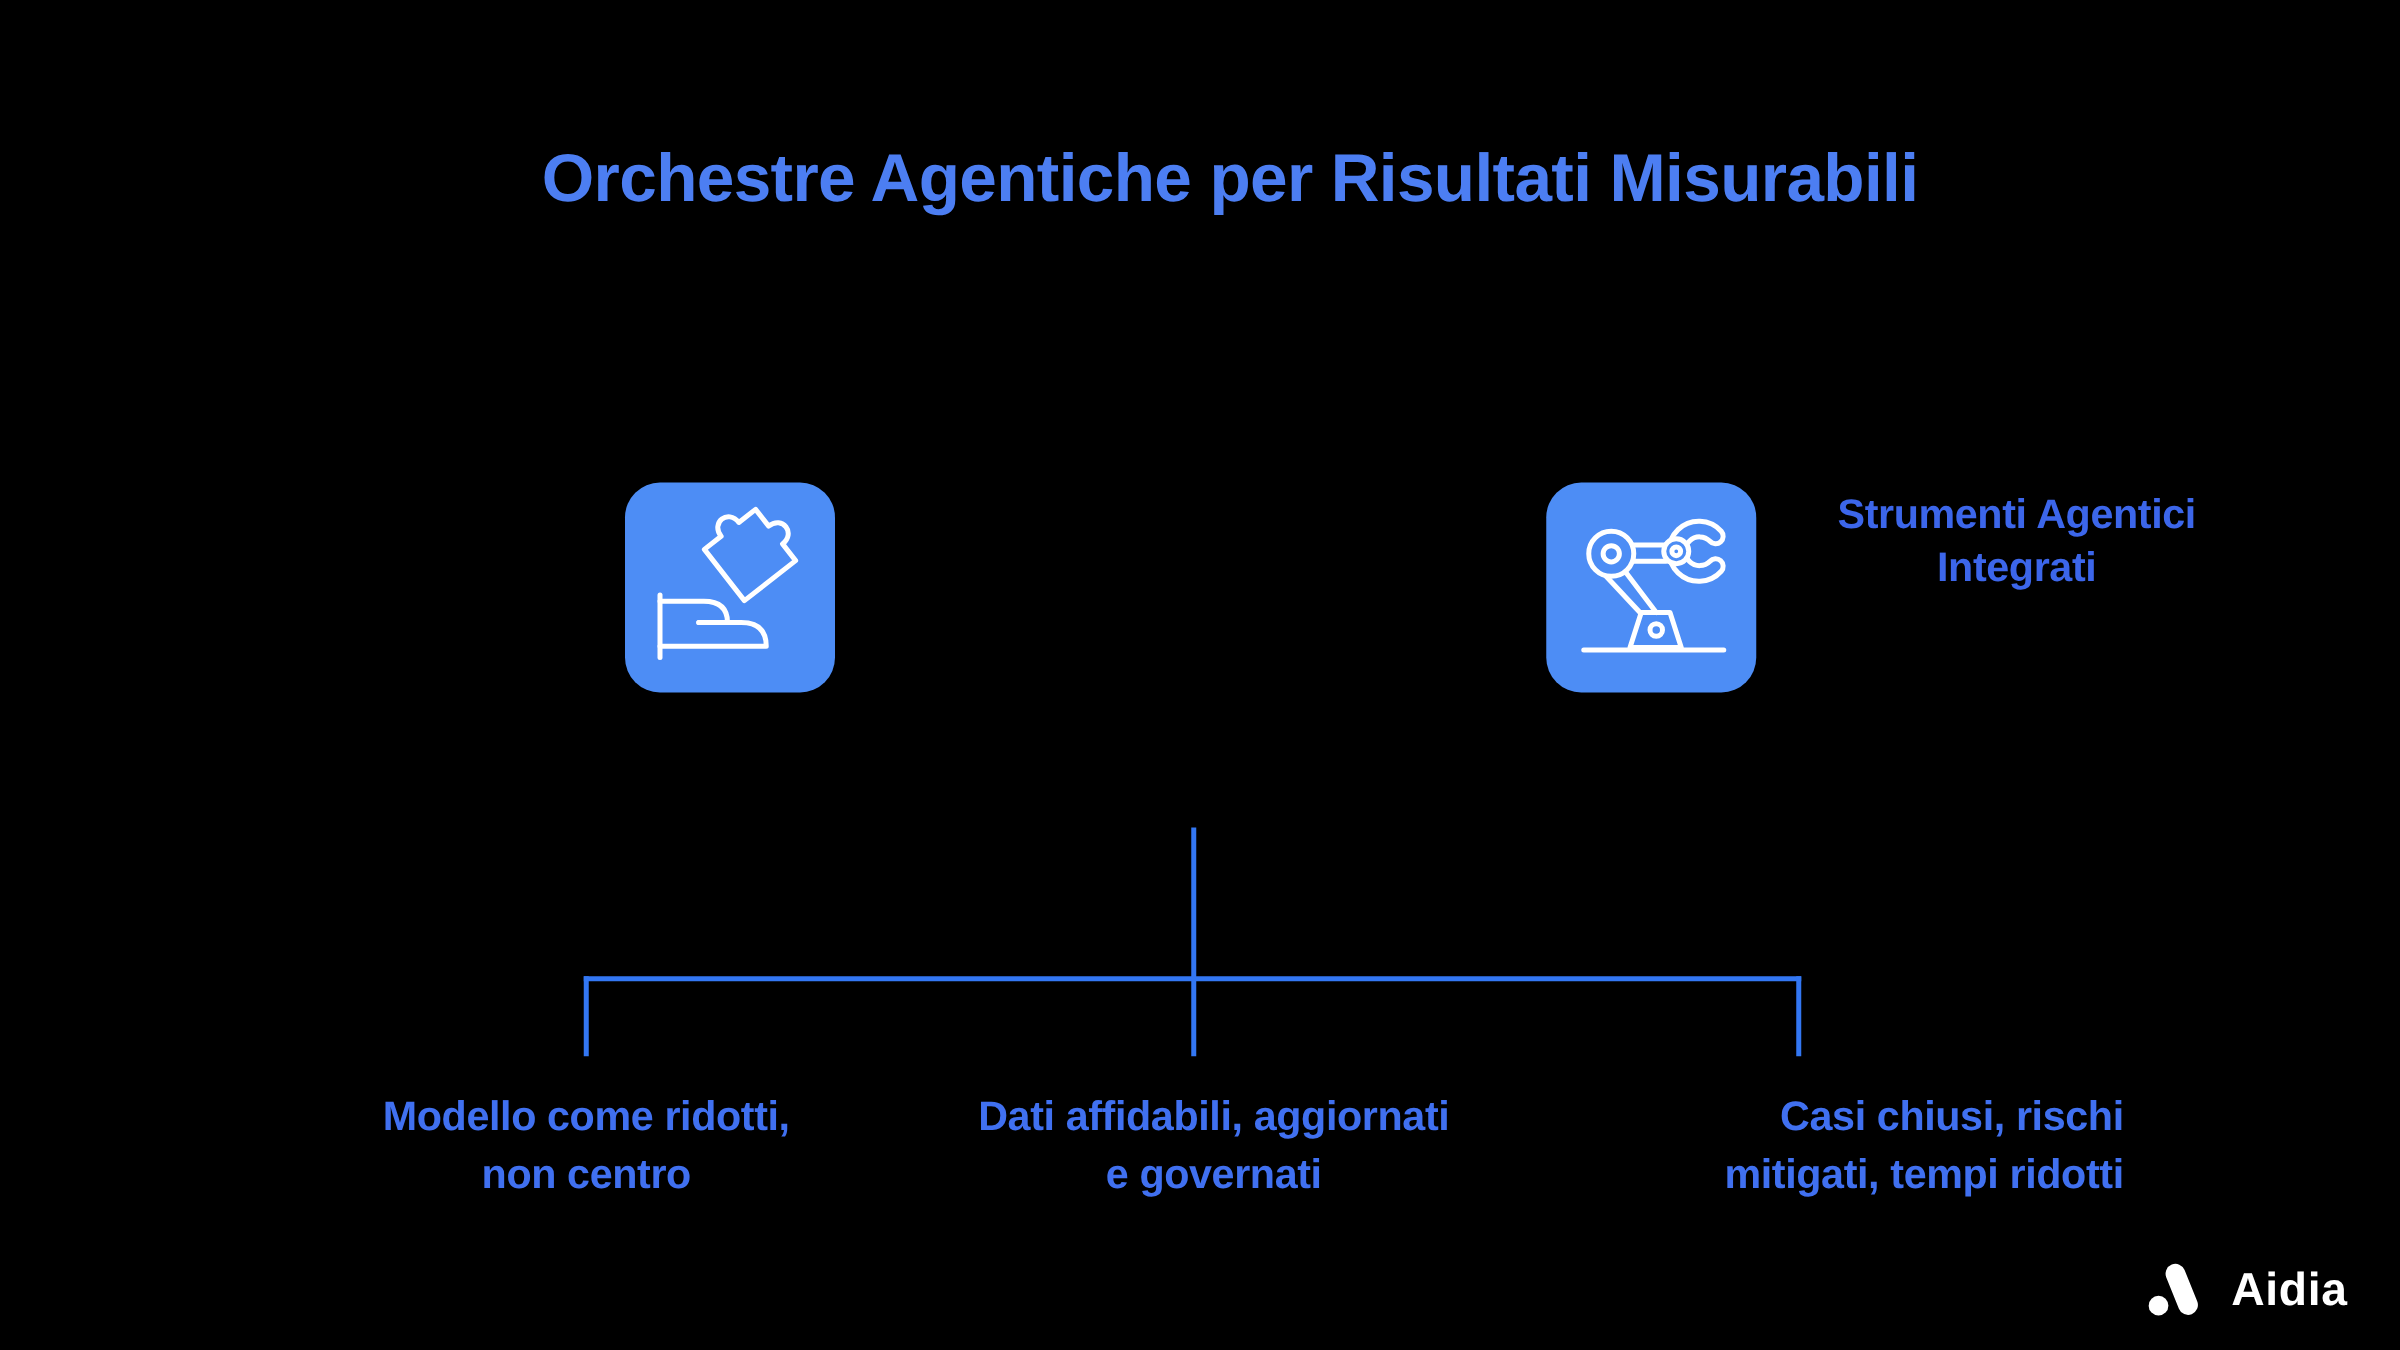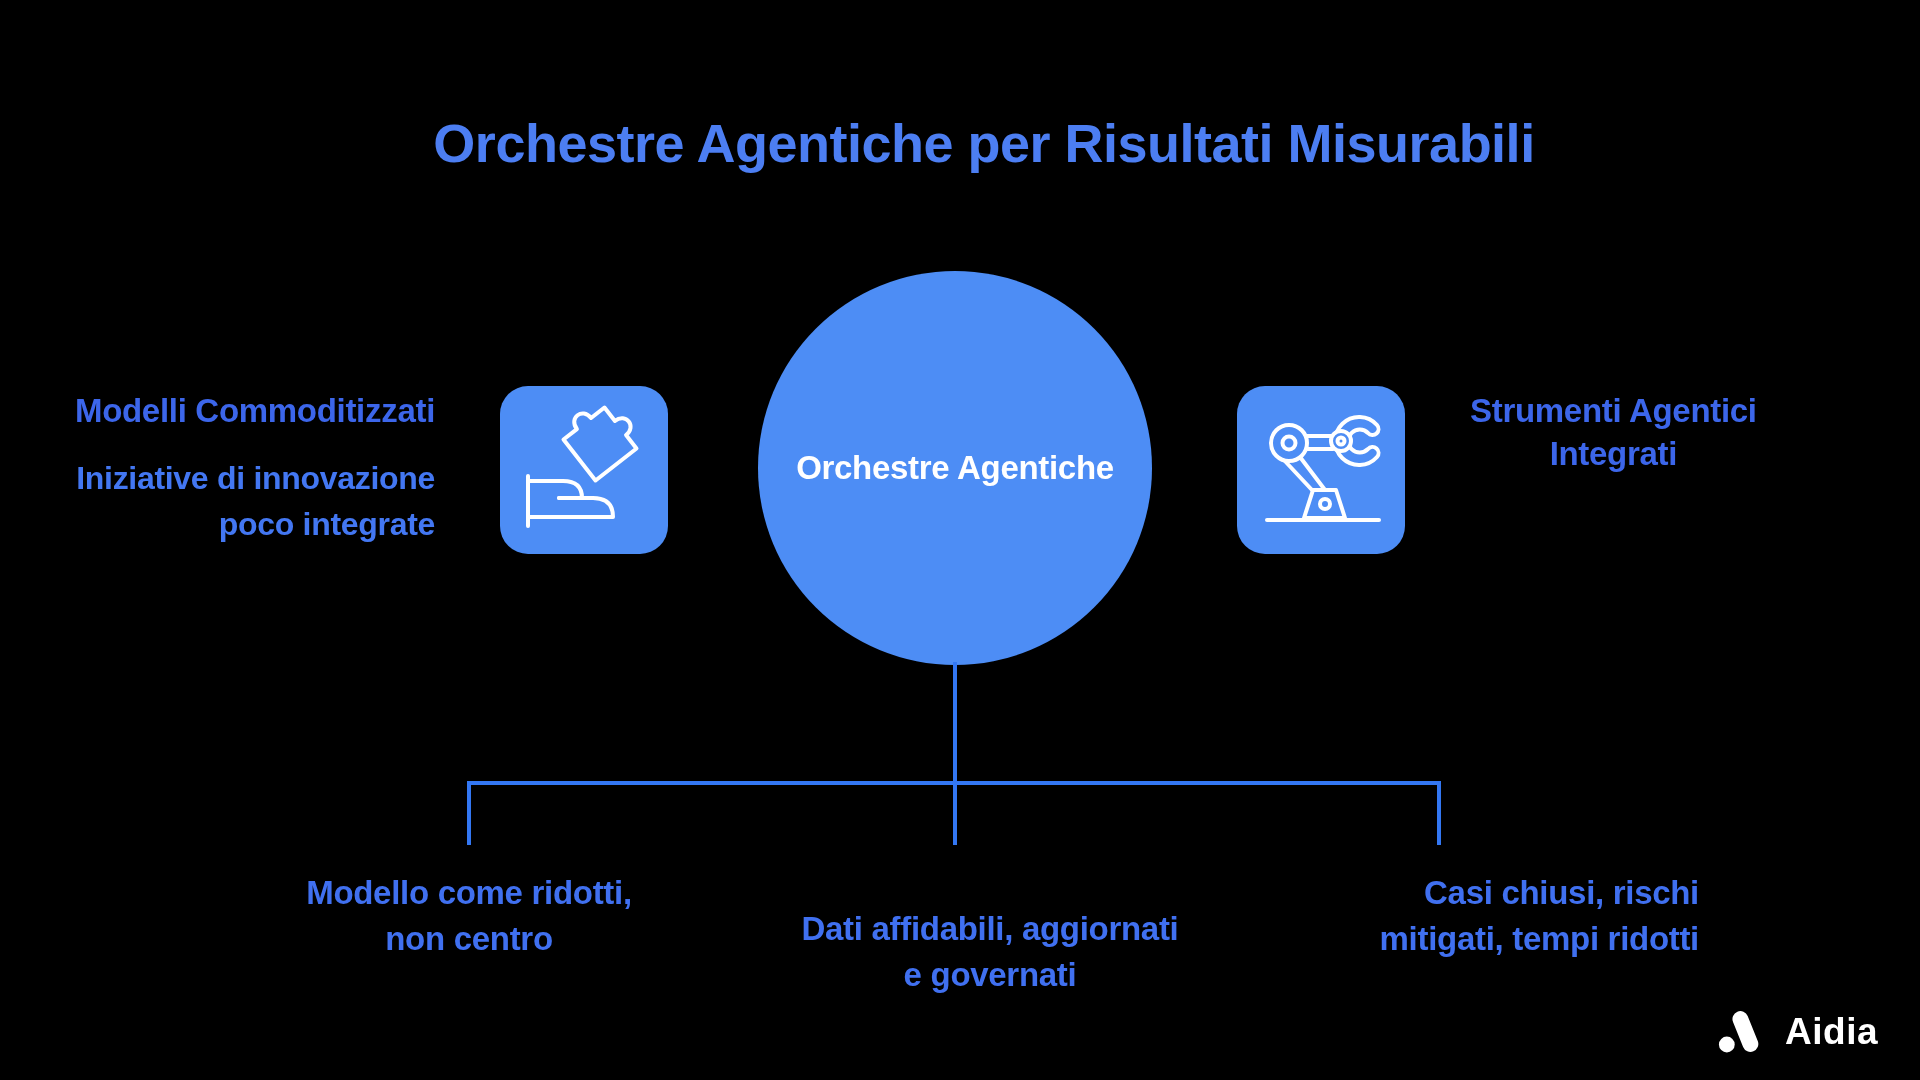--- a/index.html
+++ b/index.html
@@ -54,56 +54,48 @@
   .branch     { left:467px;  top:781px; width:974px; }
   .drop-left  { left:467px;  top:781px; height:64px; }
   .drop-right { left:1437px; top:781px; height:64px; }
 
   .outcome {
     position:absolute; top:870px; width:520px; text-align:center;
     font-size:33px; font-weight:700; line-height:46px; white-space:pre-line;
     color:var(--outcome,#4070f0); letter-spacing:-0.3px;
   }
   .outcome.o1 { left:209px; }
-  .outcome.o2 { left:730px;margin-top:36px; }
+  .outcome.o2 { left:711px; }
   .outcome.o3 { left:1179px;text-align:right; }
 
   .brand { position:absolute; right:42px; bottom:26px; display:flex; align-items:center; gap:15px;margin-top:46px; }
   .brand .mark { display:block; }
   .brand .name { color:var(--logo,#ffffff); font-size:37px; font-weight:700; letter-spacing:0.5px; }
 </style>
 </head>
 <body>
 
 <div class="stage">
 
   <h1 class="title">Orchestre Agentiche per Risultati Misurabili</h1>
 
-  <div class="side-text pos-left">
-    <div class="heading">Modelli Commoditizzati</div>
-    <div class="body">Iniziative di innovazione
-poco integrate</div>
-  </div>
 
   <div class="icon-card pos-left">
     <svg class="node-icon" viewBox="0 0 168 168" aria-hidden="true">
       <g>
         <path d="M28 90 V140"></path>
         <path d="M28 95 H63 Q82 95 82 112 H59"></path>
         <path d="M59 112 H93 Q113 112 113 131 H28"></path>
       </g>
       <g transform="translate(100 58) rotate(-38)">
         <path d="M-26 -26 H-9 C-9 -40 9 -40 9 -26 H26 V-9 C40 -9 40 9 26 9 V26 H-26 Z"></path>
       </g>
     </svg>
   </div>
 
-  <div class="center-circle">
-    <span class="label">Orchestre Agentiche</span>
-  </div>
 
   <div class="icon-card pos-right">
     <svg class="node-icon" viewBox="0 0 168 168" aria-hidden="true">
       <path d="M30 134 H142"></path>
       <path d="M76 104 H99 L108 132 H67 Z"></path>
       <circle cx="88" cy="118" r="5"></circle>
       <path d="M46 73 L75 104"></path>
       <path d="M63 71 L88 104"></path>
       <path d="M68 50 H95"></path>
       <path d="M68 63 H96"></path>

